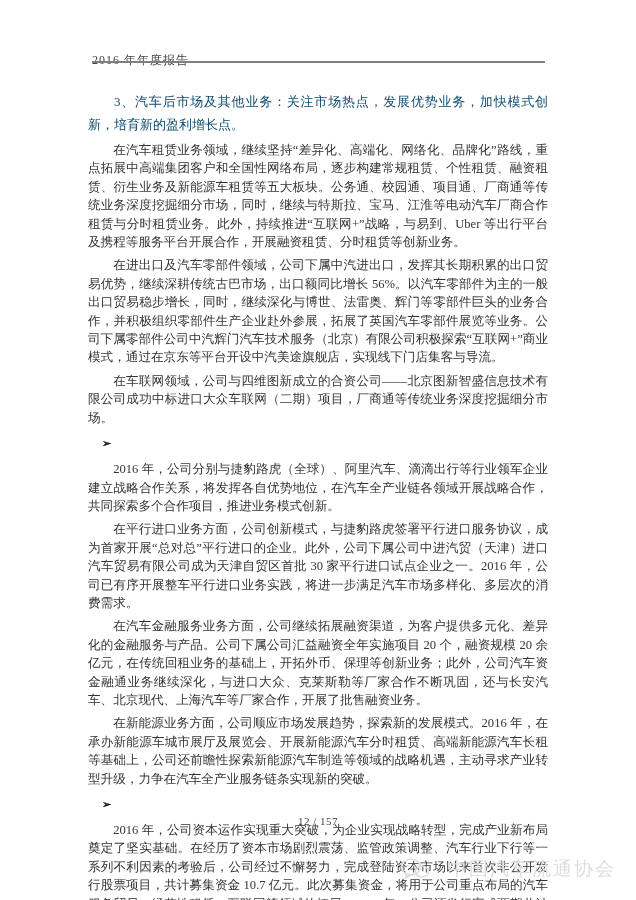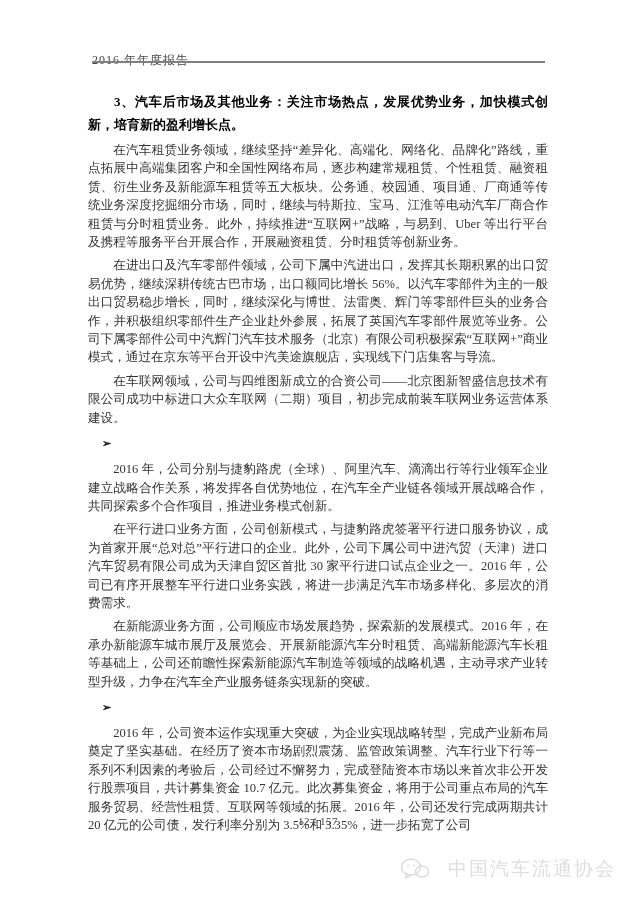--- a/index.html
+++ b/index.html
@@ -40,22 +40,22 @@
     position: absolute;
     top: 90px;
     left: 88px;
     width: 460px;
     font-size: 12.6px;
     line-height: 18.4px;
     text-align: justify;
     color: #333333;
   }
   .num-heading {
-    font-weight: bold;
-    color: #000000;
+    font-weight: normal;
+    color: #0c4a6e;
     font-size: 13px;
     line-height: 23px;
     text-indent: 2em;
     margin-bottom: 5px;
   }
   .para {
     text-indent: 2em;
     margin-bottom: 5px;
   }
   .bullet-heading {
@@ -108,30 +108,31 @@
   <div class="header-rule"></div>
 
   <div class="content">
 
     <div class="num-heading">3、汽车后市场及其他业务：关注市场热点，发展优势业务，加快模式创新，培育新的盈利增长点。</div>
 
     <div class="para">在汽车租赁业务领域，继续坚持“差异化、高端化、网络化、品牌化”路线，重点拓展中高端集团客户和全国性网络布局，逐步构建常规租赁、个性租赁、融资租赁、衍生业务及新能源车租赁等五大板块。公务通、校园通、项目通、厂商通等传统业务深度挖掘细分市场，同时，继续与特斯拉、宝马、江淮等电动汽车厂商合作租赁与分时租赁业务。此外，持续推进“互联网+”战略，与易到、Uber 等出行平台及携程等服务平台开展合作，开展融资租赁、分时租赁等创新业务。</div>
 
     <div class="para">在进出口及汽车零部件领域，公司下属中汽进出口，发挥其长期积累的出口贸易优势，继续深耕传统古巴市场，出口额同比增长 56%。以汽车零部件为主的一般出口贸易稳步增长，同时，继续深化与博世、法雷奥、辉门等零部件巨头的业务合作，并积极组织零部件生产企业赴外参展，拓展了英国汽车零部件展览等业务。公司下属零部件公司中汽辉门汽车技术服务（北京）有限公司积极探索“互联网+”商业模式，通过在京东等平台开设中汽美途旗舰店，实现线下门店集客与导流。</div>
 
-    <div class="para">在车联网领域，公司与四维图新成立的合资公司——北京图新智盛信息技术有限公司成功中标进口大众车联网（二期）项目，初步完成前装车联网业务运营体系建设。</div>
+    <div class="para">在车联网领域，公司与四维图新成立的合资公司——北京图新智盛信息技术有限公司成功中标进口大众车联网（二期）项目，厂商通等传统业务深度挖掘细分市场。</div>
 
     <div class="bullet-heading">
       <span class="bullet-marker">➢</span>
     </div>
 
     <div class="para">2016 年，公司分别与捷豹路虎（全球）、阿里汽车、滴滴出行等行业领军企业建立战略合作关系，将发挥各自优势地位，在汽车全产业链各领域开展战略合作，共同探索多个合作项目，推进业务模式创新。</div>
 
     <div class="para">在平行进口业务方面，公司创新模式，与捷豹路虎签署平行进口服务协议，成为首家开展“总对总”平行进口的企业。此外，公司下属公司中进汽贸（天津）进口汽车贸易有限公司成为天津自贸区首批 30 家平行进口试点企业之一。2016 年，公司已有序开展整车平行进口业务实践，将进一步满足汽车市场多样化、多层次的消费需求。</div>
 
+    <div class="para">在汽车金融服务业务方面，公司继续拓展融资渠道，为客户提供多元化、差异化的金融服务与产品。公司下属公司汇益融资全年实施项目 20 个，融资规模 20 余亿元，在传统回租业务的基础上，开拓外币、保理等创新业务；此外，公司汽车资金融通业务继续深化，与进口大众、克莱斯勒等厂家合作不断巩固，还与长安汽车、北京现代、上海汽车等厂家合作，开展了批售融资业务。</div>
 
     <div class="para">在新能源业务方面，公司顺应市场发展趋势，探索新的发展模式。2016 年，在承办新能源车城市展厅及展览会、开展新能源汽车分时租赁、高端新能源汽车长租等基础上，公司还前瞻性探索新能源汽车制造等领域的战略机遇，主动寻求产业转型升级，力争在汽车全产业服务链条实现新的突破。</div>
 
     <div class="bullet-heading">
       <span class="bullet-marker">➢</span>
     </div>
 
     <div class="para">2016 年，公司资本运作实现重大突破，为企业实现战略转型，完成产业新布局奠定了坚实基础。在经历了资本市场剧烈震荡、监管政策调整、汽车行业下行等一系列不利因素的考验后，公司经过不懈努力，完成登陆资本市场以来首次非公开发行股票项目，共计募集资金 10.7 亿元。此次募集资金，将用于公司重点布局的汽车服务贸易、经营性租赁、互联网等领域的拓展。2016 年，公司还发行完成两期共计 20 亿元的公司债，发行利率分别为 3.5%和 3.35%，进一步拓宽了公司</div>
 
   </div>

